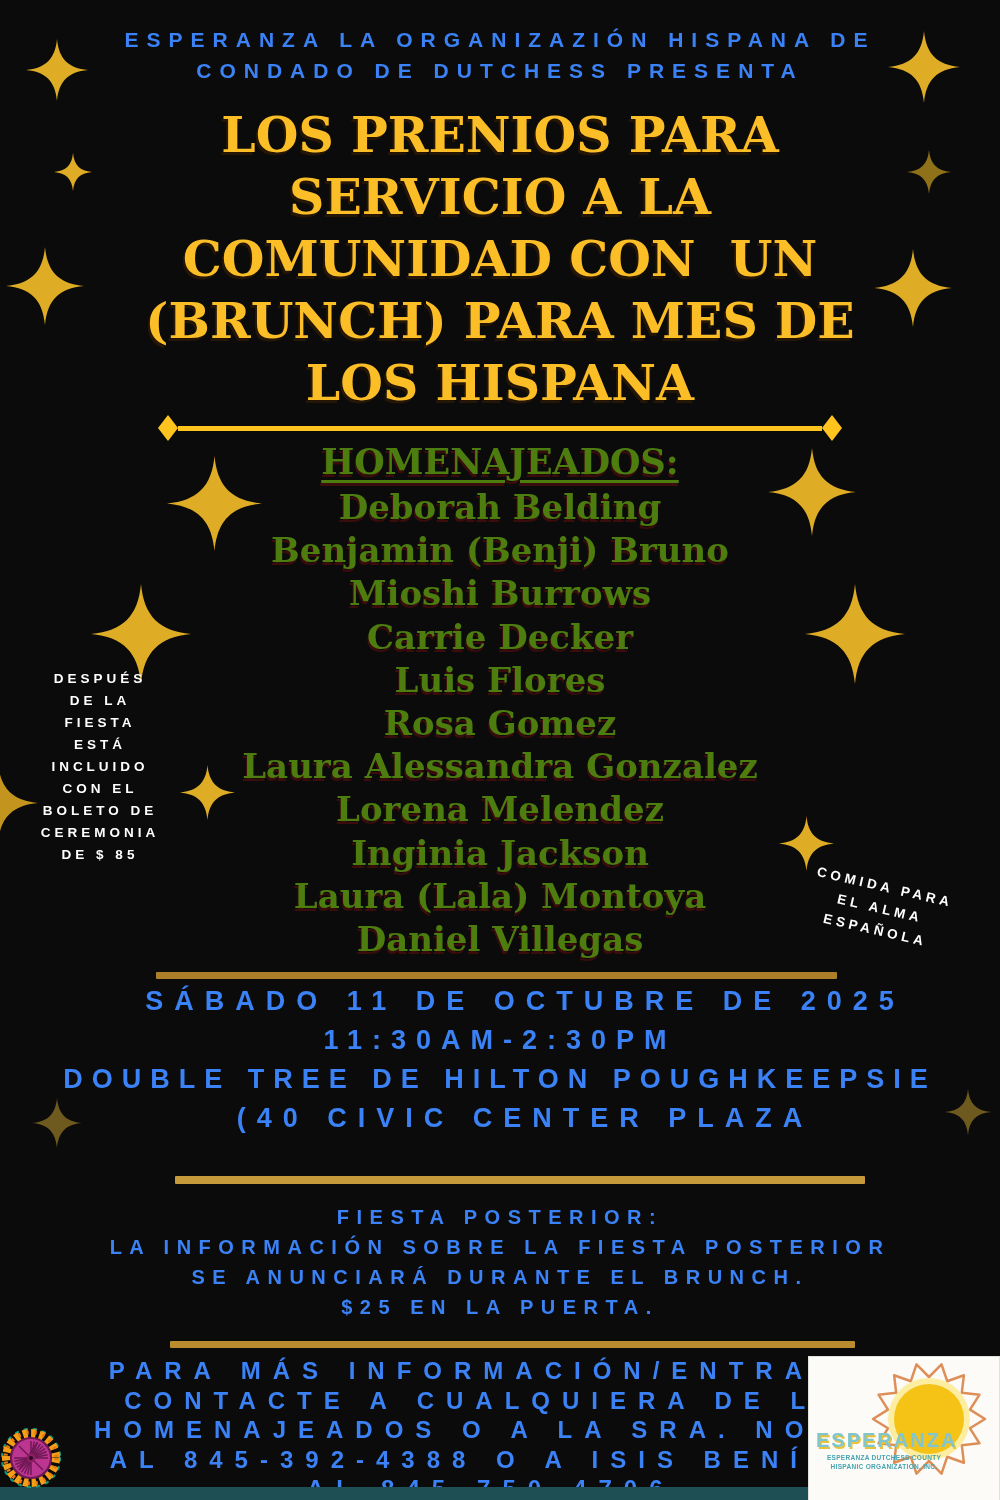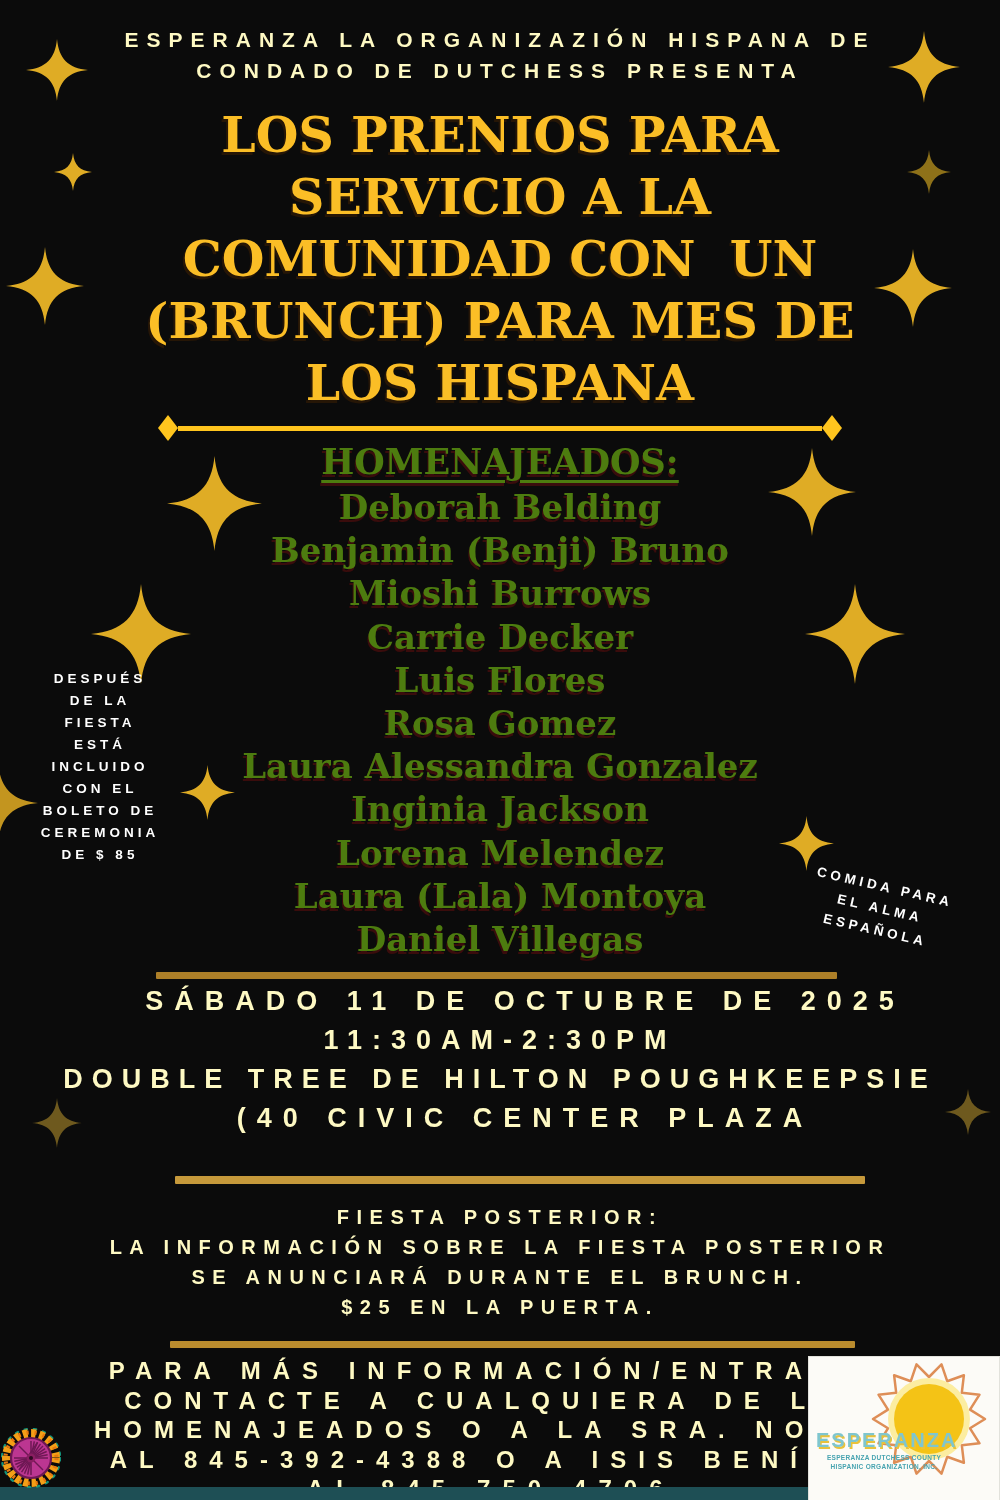--- a/index.html
+++ b/index.html
@@ -2,21 +2,21 @@
 <html><head>
 <meta charset="utf-8">
 <style>
   html,body{margin:0;padding:0;background:#000;}
   .poster{position:relative;width:1000px;height:1500px;background:#0B0B0B;overflow:hidden;
           font-family:"Liberation Sans",sans-serif;}
   .abs{position:absolute;}
   .ctr{left:0;width:1000px;text-align:center;}
 
   
-  .sans{color:#fef9c3;font-weight:700;}
+  .sans{color:#3b82f6;font-weight:700;}
   .hdr-line{font-size:21px;letter-spacing:8px;line-height:31px;}
   .venue-line{font-size:27px;line-height:39px;}
   .ls11{letter-spacing:11px;padding-left:25px;} .ls10{letter-spacing:10px;} .ls9{letter-spacing:9px;} .ls7{letter-spacing:7px;}
   .after-line{font-size:20px;letter-spacing:7.5px;line-height:30px;}
   .contact-line{font-size:24px;letter-spacing:12px;line-height:29.5px;white-space:nowrap;}
 
   
   .title-line{font-family:"DejaVu Serif",serif;font-weight:bold;color:#FBBE26;
               font-size:49px;line-height:62px;white-space:pre;
               text-shadow:-2px 3px 0 rgba(70,35,0,.45);}
@@ -132,22 +132,22 @@
 
   <div class="abs ctr red-serif honoree-heading" style="top:440px">HOMENAJEADOS:</div>
   <div class="abs ctr" style="top:486px">
     <div class="red-serif honoree-name">Deborah Belding</div>
     <div class="red-serif honoree-name">Benjamin (Benji) Bruno</div>
     <div class="red-serif honoree-name">Mioshi Burrows</div>
     <div class="red-serif honoree-name">Carrie Decker</div>
     <div class="red-serif honoree-name">Luis Flores</div>
     <div class="red-serif honoree-name">Rosa Gomez</div>
     <div class="red-serif honoree-name">Laura Alessandra Gonzalez</div>
+    <div class="red-serif honoree-name">Lorena Melendez</div>
     <div class="red-serif honoree-name">Inginia Jackson</div>
-    <div class="red-serif honoree-name">Lorena Melendez</div>
     <div class="red-serif honoree-name">Laura (Lala) Montoya</div>
     <div class="red-serif honoree-name">Daniel Villegas</div>
   </div>
 
   <div class="abs" style="left:22px;top:668px;width:156px;text-align:center">
     <div class="note-line">DESPUÉS</div>
     <div class="note-line">DE LA</div>
     <div class="note-line">FIESTA</div>
     <div class="note-line">ESTÁ</div>
     <div class="note-line">INCLUIDO</div>

